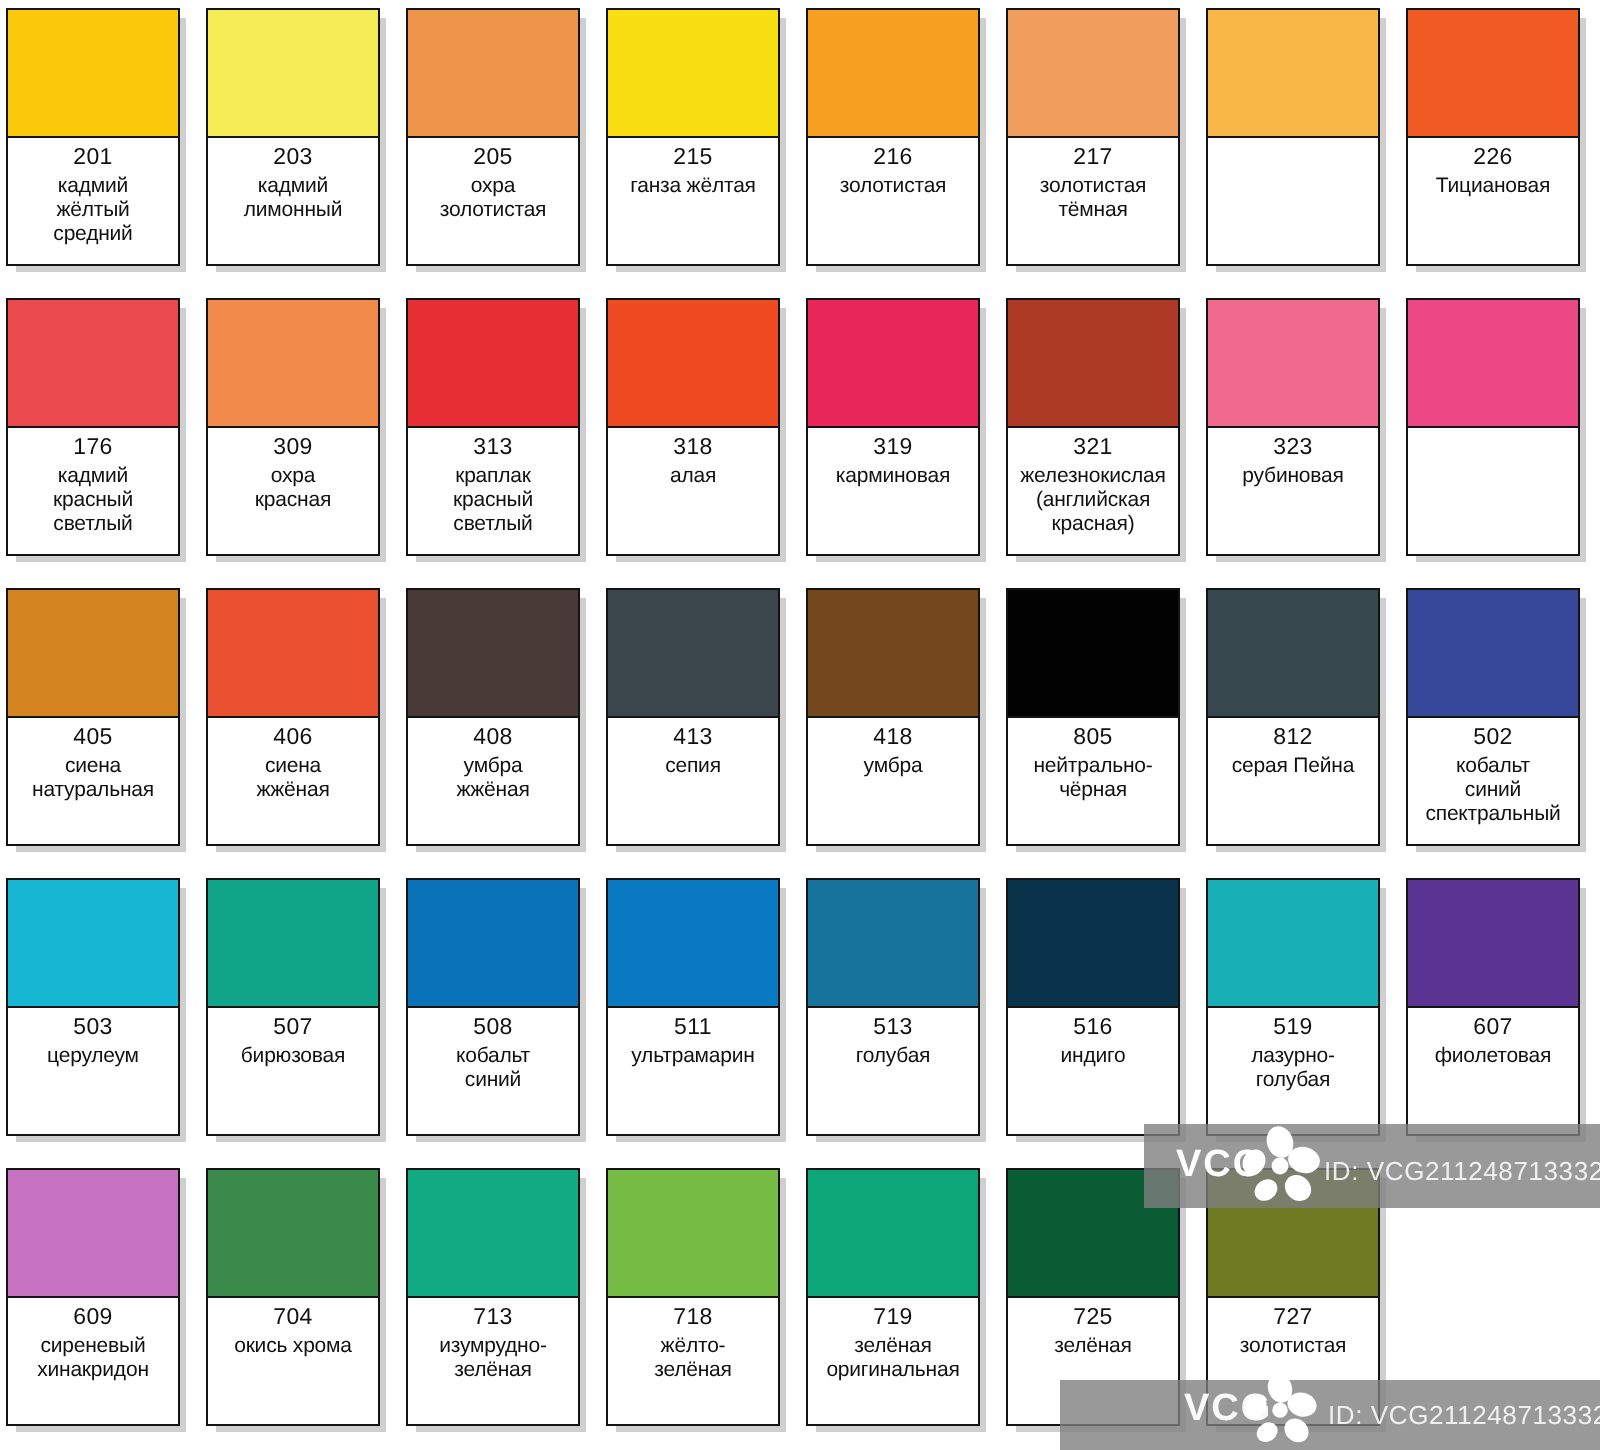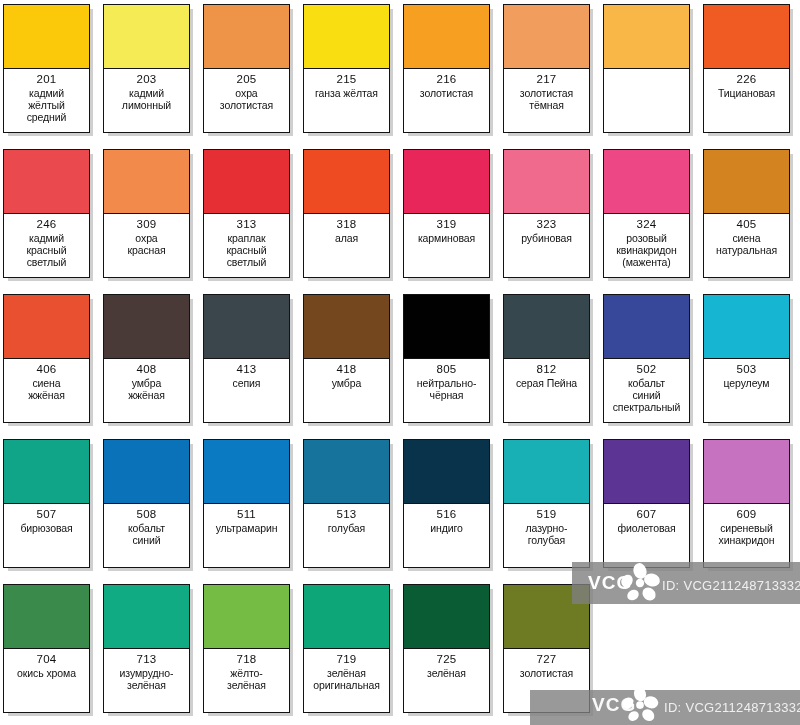--- a/index.html
+++ b/index.html
@@ -232,21 +232,21 @@
           <div class="swatch-label">
             <div class="swatch-code">226</div>
             <div class="swatch-name">Тициановая</div>
           </div>
         </div>
       </div>
       <div class="swatch-cell">
         <div class="swatch-card">
           <div class="swatch-color" style="background: rgb(234, 74, 78);"></div>
           <div class="swatch-label">
-            <div class="swatch-code">246</div>
+            <div class="swatch-code">176</div>
             <div class="swatch-name">кадмий
 красный
 светлый</div>
           </div>
         </div>
       </div>
       <div class="swatch-cell">
         <div class="swatch-card">
           <div class="swatch-color" style="background: rgb(242, 138, 76);"></div>
           <div class="swatch-label">
@@ -280,36 +280,41 @@
         <div class="swatch-card">
           <div class="swatch-color" style="background: rgb(232, 38, 90);"></div>
           <div class="swatch-label">
             <div class="swatch-code">319</div>
             <div class="swatch-name">карминовая</div>
           </div>
         </div>
       </div>
       <div class="swatch-cell">
         <div class="swatch-card">
+          <div class="swatch-color" style="background: rgb(172, 58, 37);"></div>
+          <div class="swatch-label">
+            <div class="swatch-code">321</div>
+            <div class="swatch-name">железнокислая
+(английская
+красная)</div>
+          </div>
+        </div>
+      </div>
+      <div class="swatch-cell">
+        <div class="swatch-card">
           <div class="swatch-color" style="background: rgb(239, 106, 141);"></div>
           <div class="swatch-label">
             <div class="swatch-code">323</div>
             <div class="swatch-name">рубиновая</div>
           </div>
         </div>
       </div>
       <div class="swatch-cell">
         <div class="swatch-card">
           <div class="swatch-color" style="background: rgb(237, 71, 133);"></div>
-          <div class="swatch-label">
-            <div class="swatch-code">324</div>
-            <div class="swatch-name">розовый
-квинакридон
-(мажента)</div>
-          </div>
         </div>
       </div>
       <div class="swatch-cell">
         <div class="swatch-card">
           <div class="swatch-color" style="background: rgb(211, 132, 32);"></div>
           <div class="swatch-label">
             <div class="swatch-code">405</div>
             <div class="swatch-name">сиена
 натуральная</div>
           </div>

